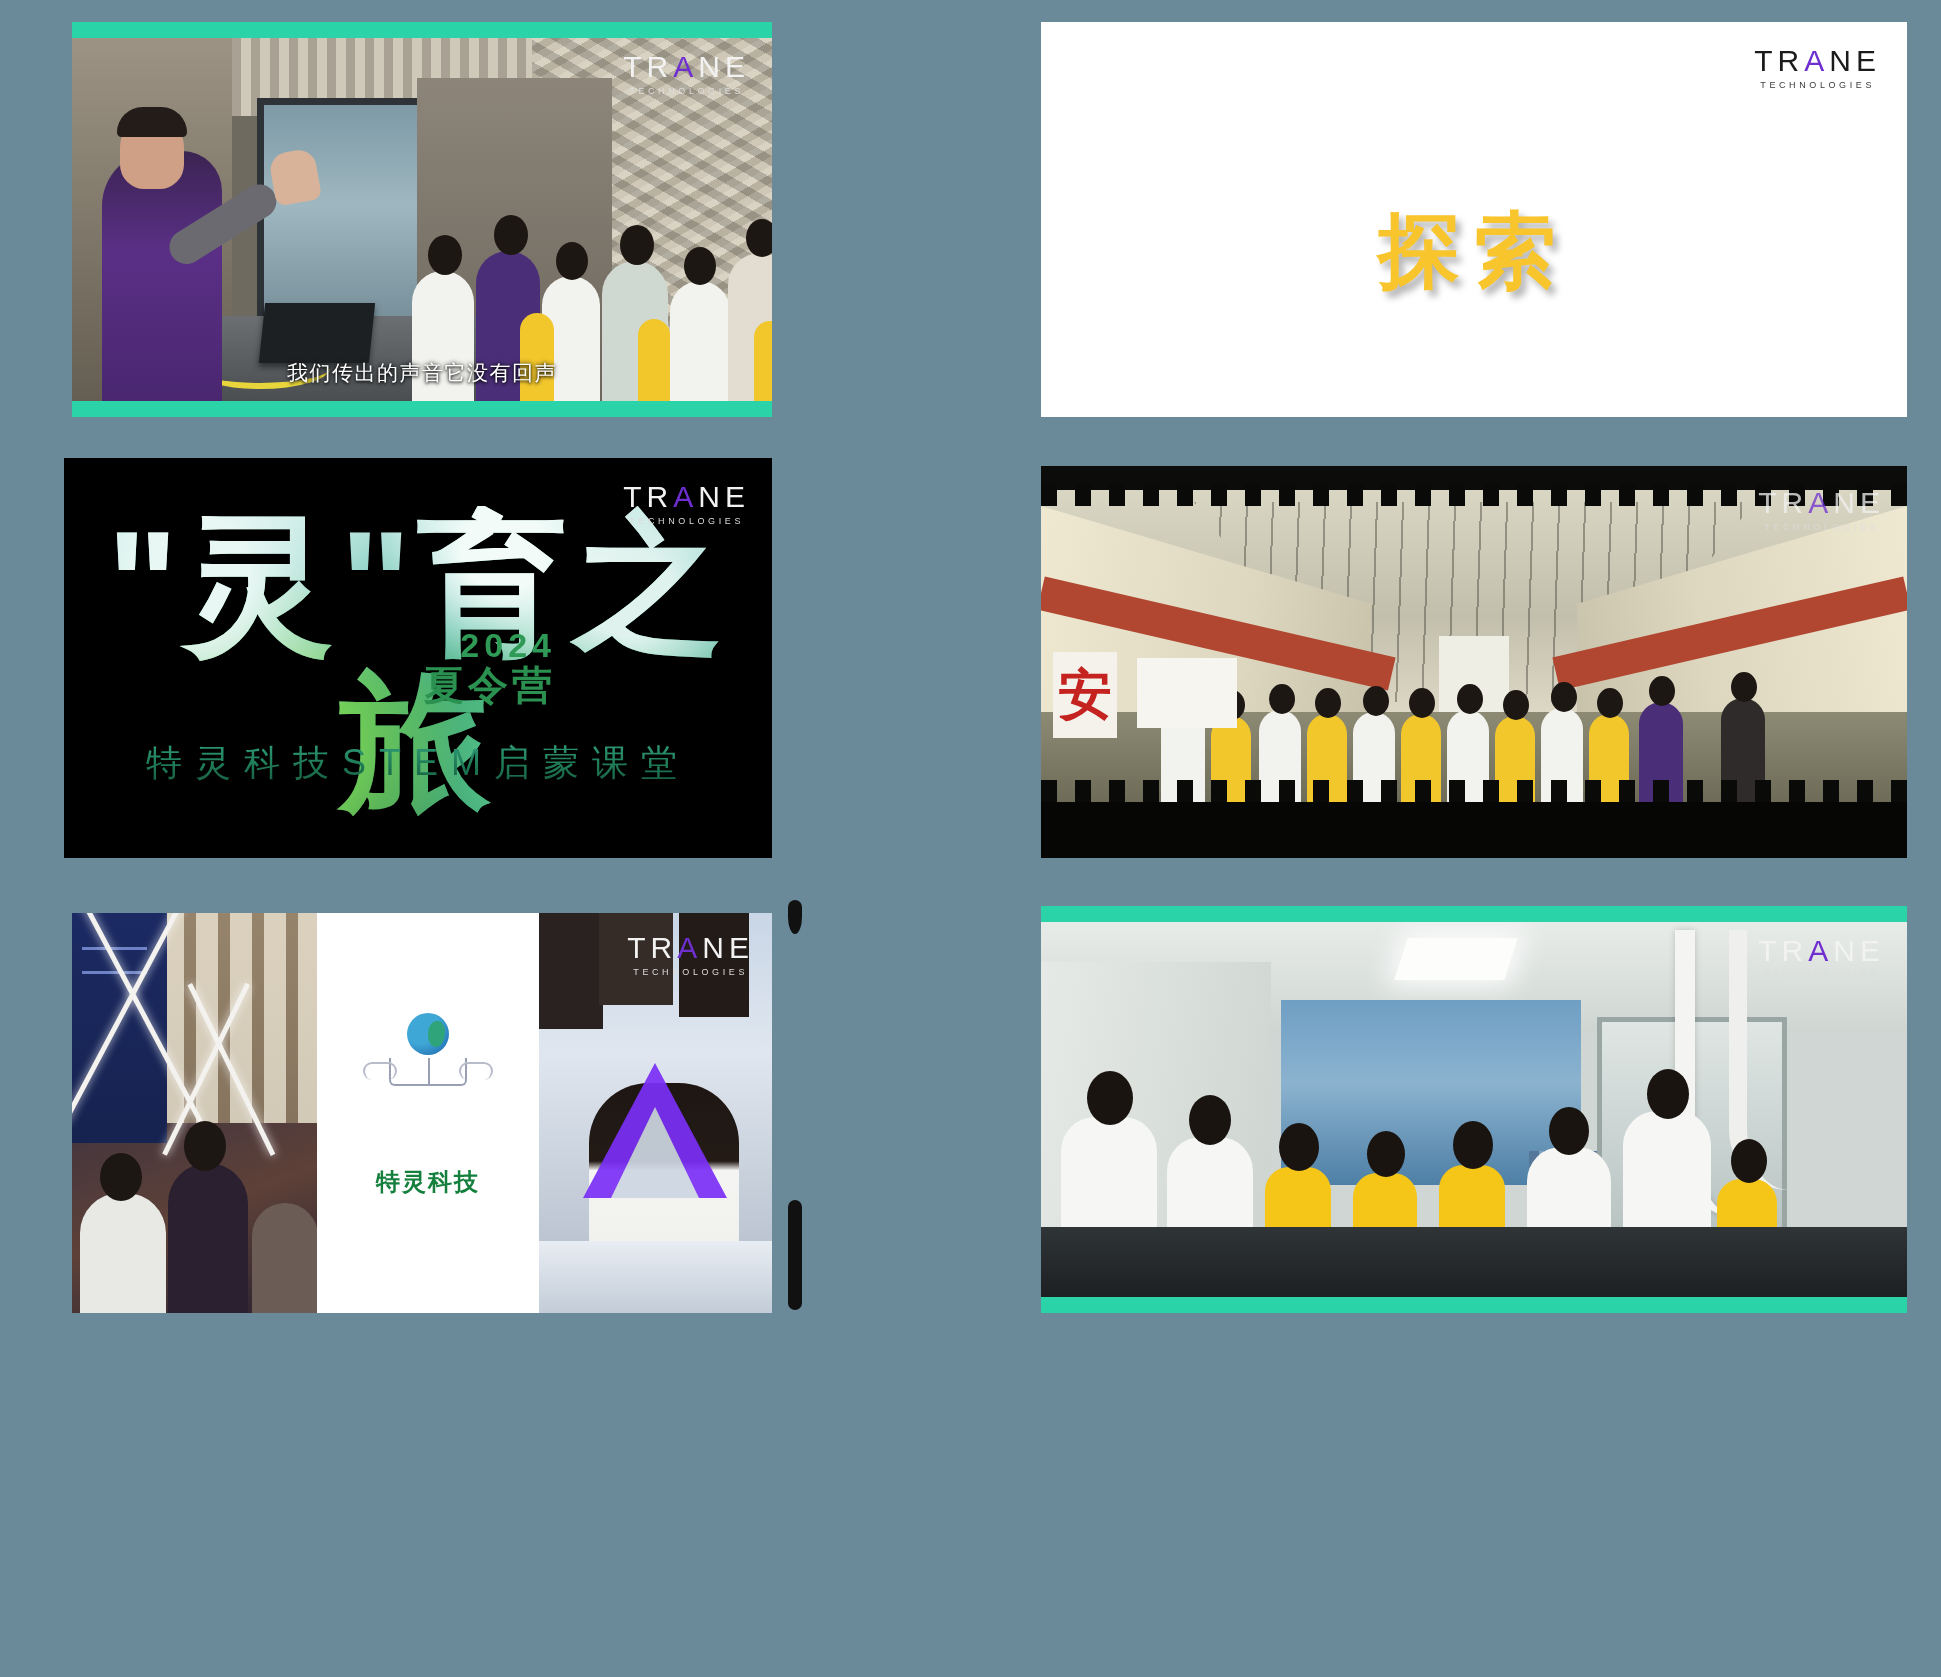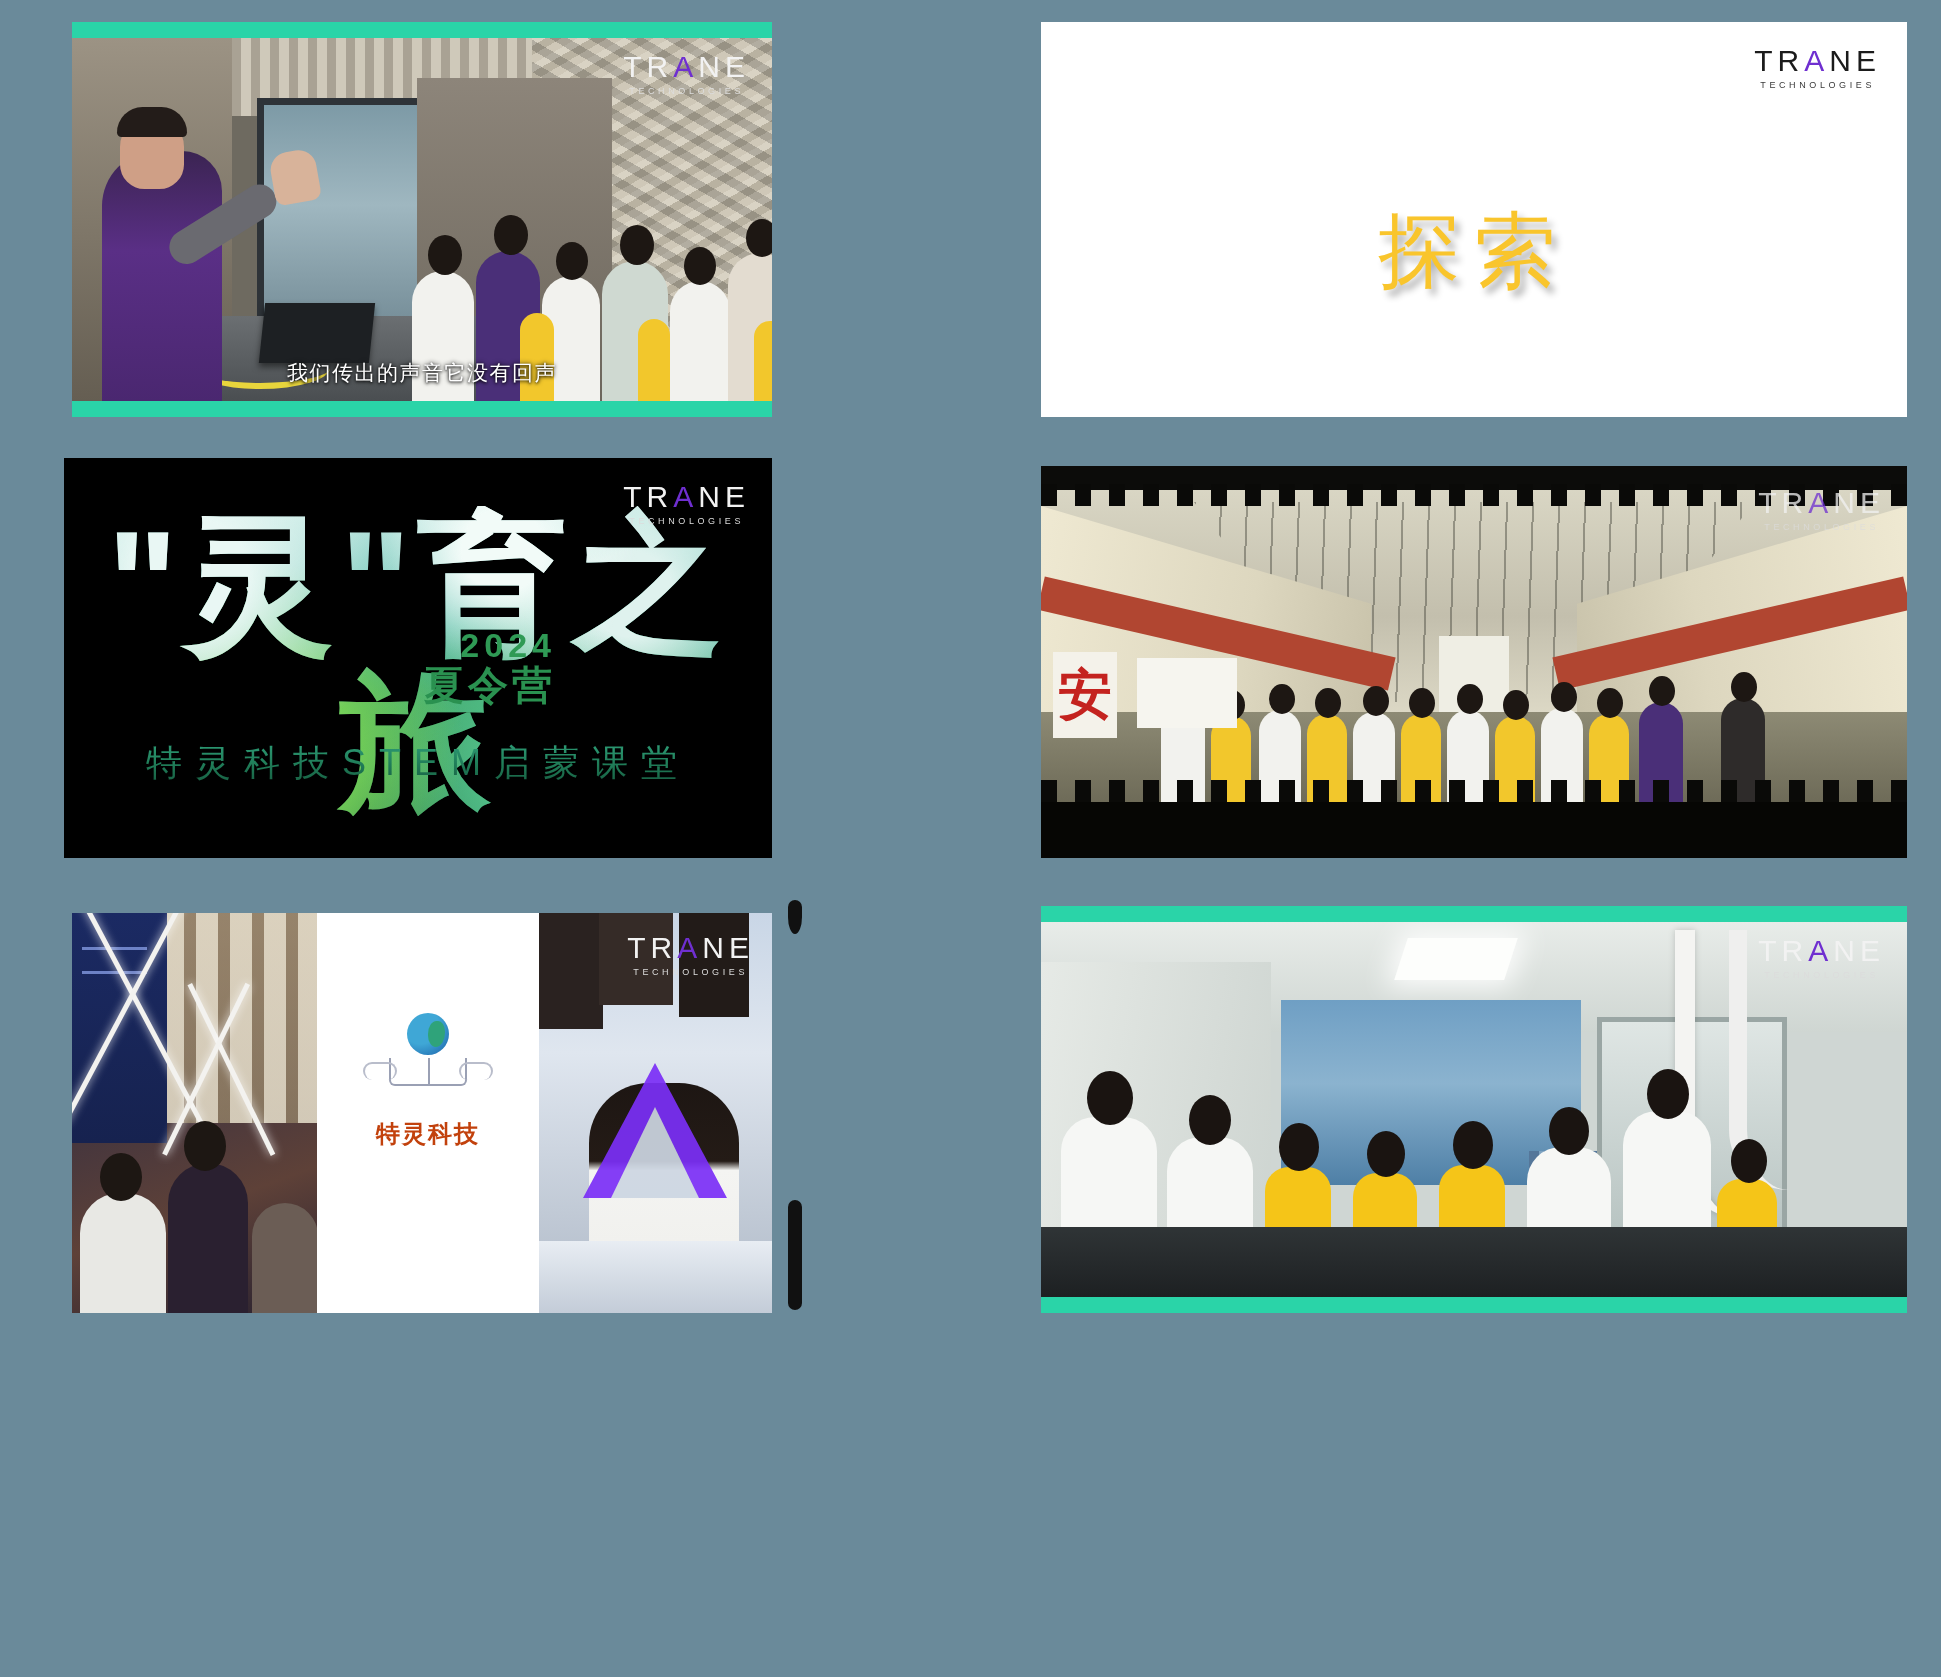--- a/index.html
+++ b/index.html
@@ -168,21 +168,21 @@
     color: #fbdfa7;
     letter-spacing: -2px;
     line-height: 1;
   }
   .discover-cn {
     position: absolute;
     left: 0; right: 0;
     top: 188px;
     text-align: center;
     font-size: 82px;
-    font-weight: normal;
+    font-weight: bold;
     color: #f9c52c;
     letter-spacing: 14px;
     text-shadow: 5px 6px 7px rgba(0,0,0,.30);
     line-height: 1;
   }
 
   
   #panel-title-card {
     left: 64px; top: 458px; width: 708px; height: 400px;
     background: #000000;
@@ -359,21 +359,21 @@
     content:""; position:absolute; left:50%; top:0; width:2px; height:100%; background:#9aa0b4;
   }
   .cloud-l, .cloud-r {
     position:absolute; top: 4px; width: 30px; height: 16px;
     border: 2px solid #b9bdcb; border-radius: 14px; border-bottom: none;
   }
   .cloud-l { left: -28px; }
   .cloud-r { right: -28px; }
   .col-b-line1, .col-b-line2 {
     position: absolute; left: 0; right: 0; text-align: center;
-    color: #c2410c; font-weight: bold;
+    color: #15803d; font-weight: bold; margin-top: 48px;
   }
   .col-b-line1 { top: 205px; font-size: 24px; letter-spacing: 2px; }
   .col-b-line2 { top: 252px; font-size: 24px; letter-spacing: 1px; }
 
   .col-c {
     position: absolute; left: 467px; top: 0; right: 0; height: 100%;
     background: linear-gradient(180deg,#c9d6e6 0%, #dfe6ef 35%, #aeb8c6 100%);
     overflow: hidden;
   }
   .purple-chevron {

